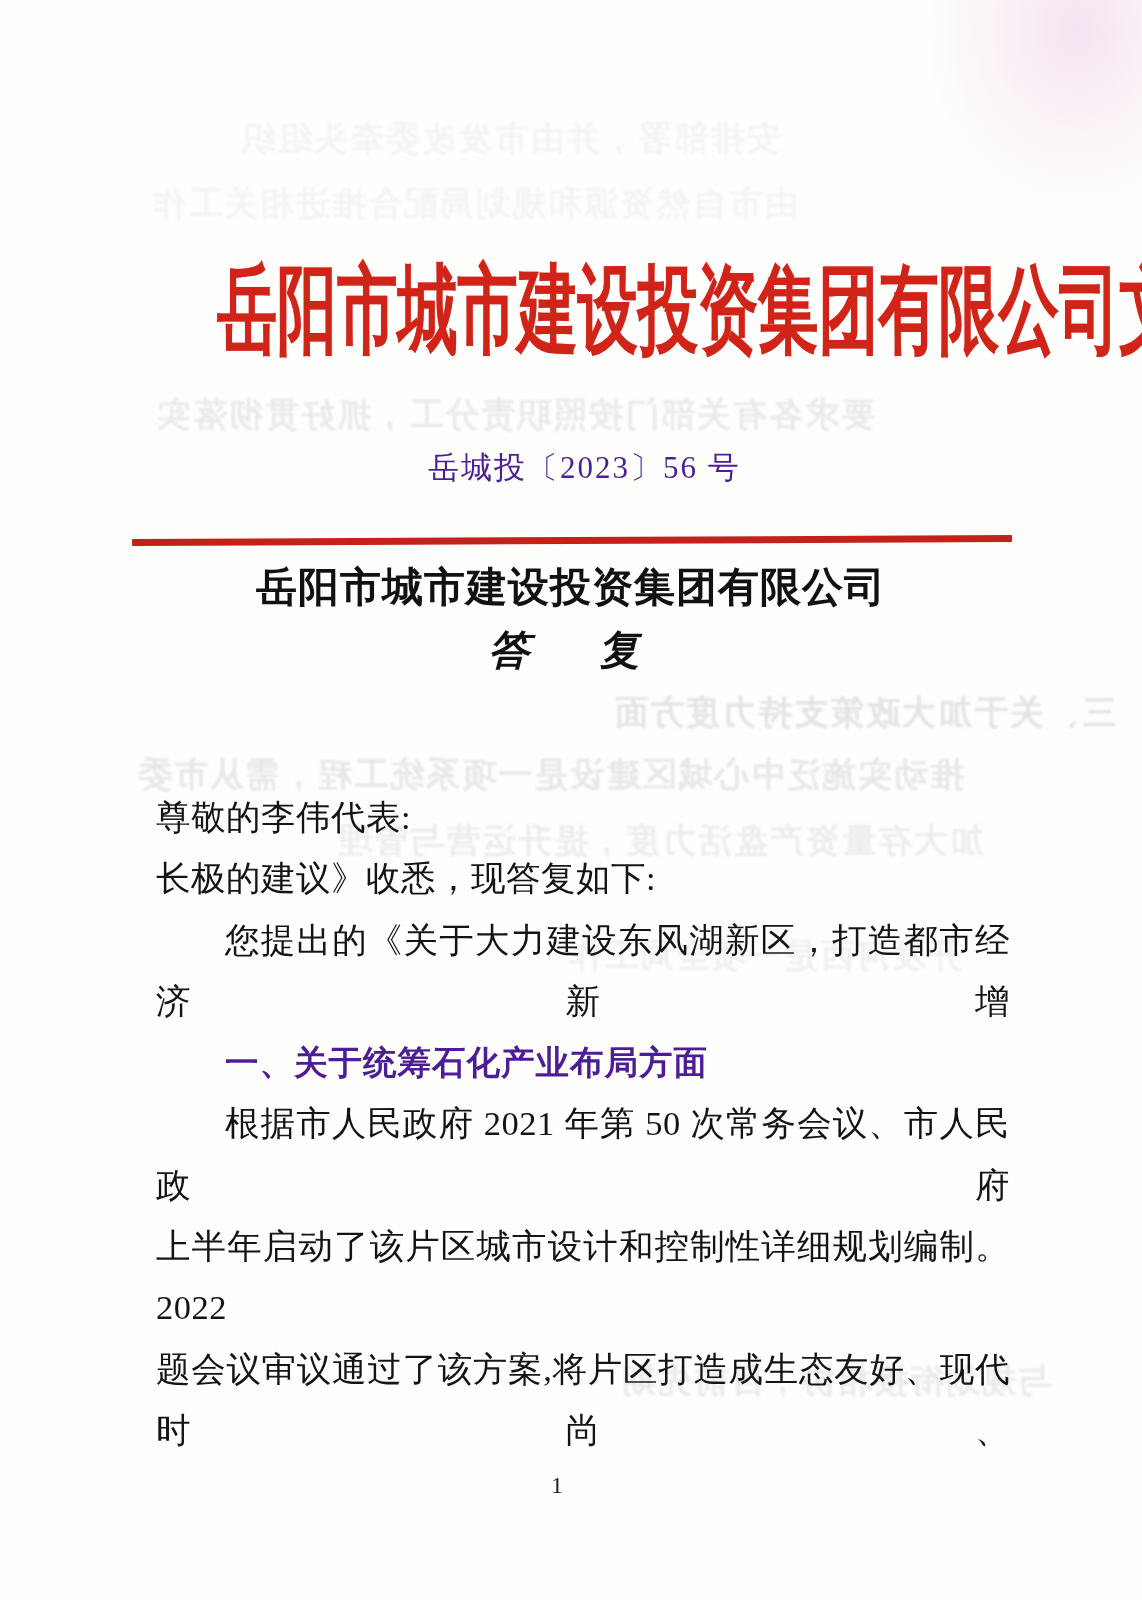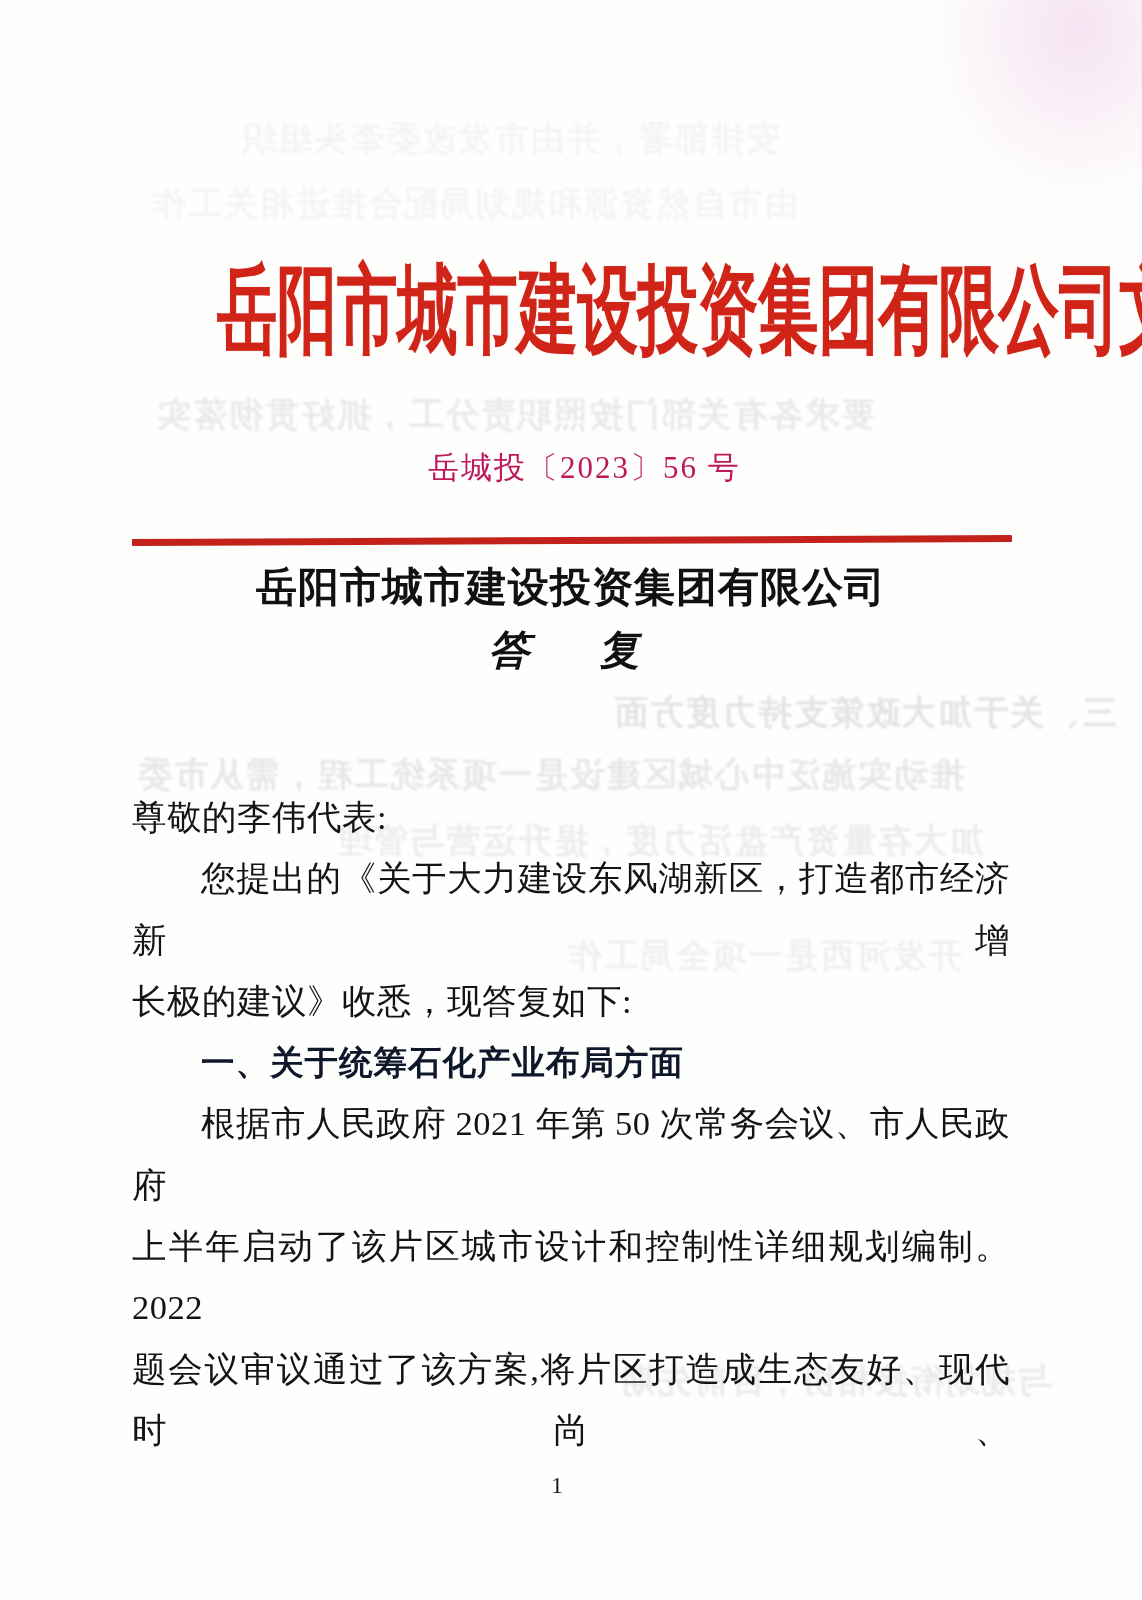--- a/index.html
+++ b/index.html
@@ -23,46 +23,46 @@
     text-align:center;white-space:nowrap;
     font-size:97px;font-weight:700;
     letter-spacing:0px;
     transform:scaleX(0.62);
     transform-origin:50% 50%;
     text-shadow:0 0 1px rgba(210,32,20,.65);
   }
   .doc-no-row{
     position:absolute;top:447px;left:428px;
     display:flex;gap:44px;
-    font-size:31px;letter-spacing:2px;color:#be185d;
+    font-size:31px;letter-spacing:2px;color:#4c1d95;
     white-space:nowrap;
   }
   .red-rule{
     position:absolute;top:537px;left:132px;width:880px;height:7px;
     transform:rotate(-0.25deg);
     border-radius:1px;
   }
   .doc-title{
     position:absolute;top:556px;left:0;right:0;
     text-align:center;
     font-weight:700;font-size:41px;line-height:63px;
     letter-spacing:1px;color:#111;
   }
   .doc-title .t3{letter-spacing:14px;font-style:italic;}
   .body-block{
     position:absolute;top:787px;left:132px;width:878px;
     font-size:34.5px;line-height:61.3px;letter-spacing:0.5px;
     color:#141414;
   }
-  .line{display:block;}
+  .line{display:block;margin-left:24px;}
   .line.fill{text-align:justify;text-align-last:justify;}
   .line.indent{text-indent:69px;}
   .line.head{
     font-family:"Liberation Sans","DejaVu Sans",sans-serif;
-    font-weight:700;font-size:33.5px;color:#0f172a;letter-spacing:1px;
+    font-weight:700;font-size:33.5px;color:#4c1d95;letter-spacing:1px;
   }
   .page-number{
     position:absolute;top:1472px;left:492px;width:130px;
     text-align:center;font-size:24px;color:#222;
   }
   
   .bleed{
     position:absolute;
     transform:scaleX(-1);
     color:#7d7684;
@@ -105,22 +105,22 @@
 
   <div class="red-rule" style="background: rgb(195, 34, 27);"></div>
 
   <div class="doc-title">
     <div class="t1">岳阳市城市建设投资集团有限公司</div>
     <div class="t3">答　复</div>
   </div>
 
   <div class="body-block">
     <span class="line">尊敬的李伟代表:</span>
+    <span class="line">长极的建议》收悉，现答复如下:</span>
     <span class="line indent fill">您提出的《关于大力建设东风湖新区，打造都市经济新增</span>
-    <span class="line">长极的建议》收悉，现答复如下:</span>
     <span class="line indent head">一、关于统筹石化产业布局方面</span>
     <span class="line indent fill">根据市人民政府 2021 年第 50 次常务会议、市人民政府</span>
     <span class="line fill">上半年启动了该片区城市设计和控制性详细规划编制。2022</span>
     <span class="line fill">题会议审议通过了该方案,将片区打造成生态友好、现代时尚、</span>
 
   </div>
 
   <div class="page-number">1</div>
 
 </div>

